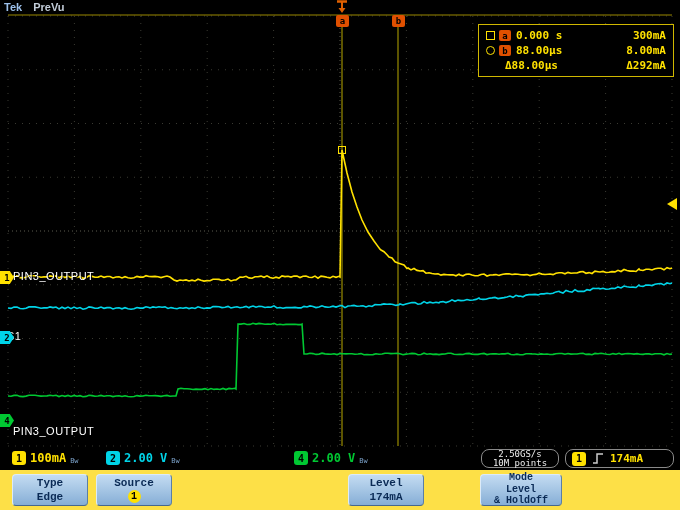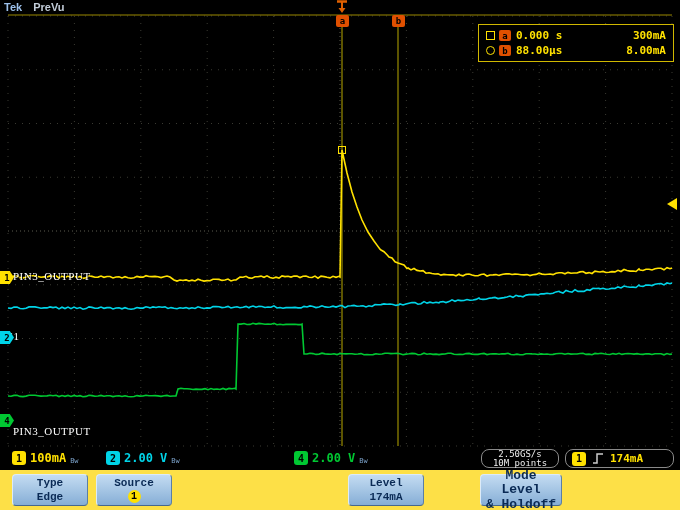--- a/index.html
+++ b/index.html
@@ -26,21 +26,21 @@
   .glyph{width:7px;height:7px;border:1px solid #ffe100;margin-right:4px;flex:none;}
   .glyph.ci{border-radius:50%;}
   .rbadge{width:12px;height:11px;background:#e05000;color:#000;border-radius:2px;
     font-size:9px;display:flex;align-items:center;justify-content:center;margin-right:5px;flex:none;}
   .r-time{width:72px;text-align:left;}
   .r-val{margin-left:auto;}
   .delta .r-time{margin-left:19px;}
 
   
   .trace-label{position:absolute;color:#fff;font-size:11px;letter-spacing:.5px;
-    text-shadow:1px 1px 0 #000;font-family:Liberation Serif, serif;}
+    text-shadow:1px 1px 0 #000;}
   .ch-marker{position:absolute;left:0;width:14px;height:13px;color:#000;
     font:bold 9px "DejaVu Sans Mono",monospace;display:flex;align-items:center;justify-content:center;
     clip-path:polygon(0 0,70% 0,100% 50%,70% 100%,0 100%);}
   .m1{top:271px;background:#ffe100;}
   .m2{top:331px;background:#00d4e8;}
   .m4{top:414px;background:#00c832;}
   .right-arrow{position:absolute;left:667px;top:198px;width:0;height:0;
     border-top:6px solid transparent;border-bottom:6px solid transparent;
     border-right:10px solid #ffe100;}
 
@@ -66,21 +66,21 @@
   .tl{color:#ffe100;font-weight:bold;font-size:11px;}
 
   
   .menubar{position:absolute;left:0;top:470px;width:680px;height:40px;background:#fde047;font-family:Liberation Mono, monospace;}
   .mbtn{position:absolute;top:4px;height:32px;border-radius:4px;
     background:linear-gradient(#c4dcf2,#86aed6);
     border:1px solid #dcebf8;border-bottom-color:#46688e;border-right-color:#5a7ea6;
     color:#0a2a55;font-weight:bold;font-size:11px;text-align:center;
     display:flex;flex-direction:column;align-items:center;justify-content:center;
     line-height:1.15;box-sizing:border-box;gap:1px;}
-  .mbtn.mode{font-size:13px;line-height:1.05;}
+  .mbtn.mode{font-size:10px;line-height:1.05;}
   .src-circle{width:13px;height:13px;border-radius:50%;background:#ffe100;color:#000;
     font-size:10px;display:flex;align-items:center;justify-content:center;}
 </style>
 </head>
 <body>
 
 <div class="screen">
 
   <svg id="scope-svg" width="680" height="447">
       <line x1="8" y1="16" x2="8" y2="446" stroke="#3a3a32" stroke-dasharray="1 6"></line>
@@ -134,20 +134,24 @@
       <span class="rbadge">a</span>
       <span class="r-time">0.000 s</span>
       <span class="r-val">300mA</span>
     </div>
     <div class="r-row">
       <span class="glyph ci"></span>
       <span class="rbadge">b</span>
       <span class="r-time">88.00µs</span>
       <span class="r-val">8.00mA</span>
     </div>
+    <div class="r-row delta">
+      <span class="r-time">Δ88.00µs</span>
+      <span class="r-val">Δ292mA</span>
+    </div>
   </div>
 
   <span class="trace-label" style="left:13px;top:270px">PIN3_OUTPUT</span>
   <span class="trace-label" style="left:7px;top:330px">S1</span>
   <span class="trace-label" style="left:13px;top:425px">PIN3_OUTPUT</span>
 
   <div class="ch-marker m1">1</div>
   <div class="ch-marker m2">2</div>
   <div class="ch-marker m4">4</div>
 

